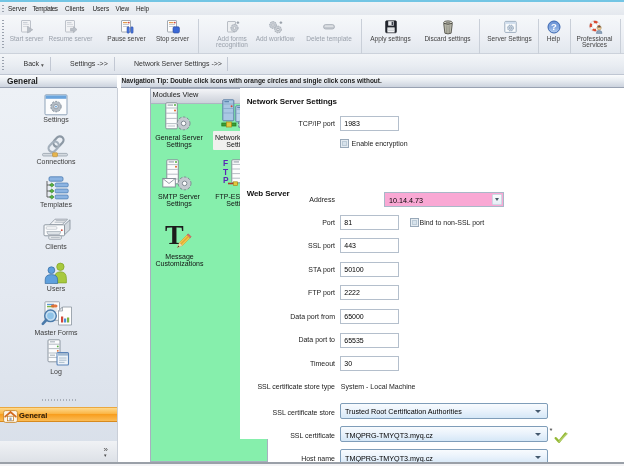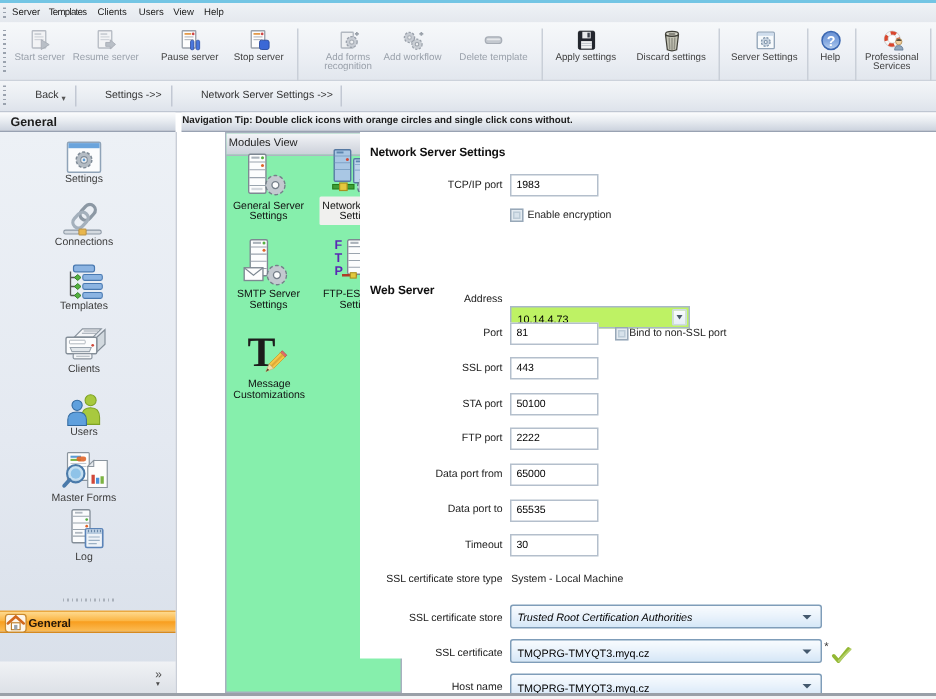--- a/index.html
+++ b/index.html
@@ -439,21 +439,21 @@
 
     <div class="flabel" style="top:32px;">TCP/IP port</div>
     <div class="finput" style="top:28px;">1983</div>
 
     <div class="chk" style="left:100px; top:50.5px;"></div>
     <div class="chklabel" style="left:111.6px; top:51.5px;">Enable encryption</div>
 
     <div class="sechdr" style="left:6.7px; top:80.6px;margin-top:20px;">Web Server</div>
 
     <div class="flabel" style="top:107.5px;">Address</div>
-    <div class="fcombo" style="top:116px; width:120.5px; height:14.5px; background:#bef264; border-color:#a8b8c8; border-radius:0; padding-top:3.4px;">10.14.4.73
+    <div class="fcombo" style="top:104px; width:120.5px; height:14.5px; background:#f9a8d4; border-color:#a8b8c8; border-radius:0; padding-top:3.4px;margin-left:44px;">10.14.4.73
       <span style="position:absolute; right:1px; top:1px; width:10.5px; height:10.5px; border:1px solid #cdd9e4; background:linear-gradient(#fafcfd,#e6eef6); border-radius:1px;"></span>
       <span class="combarrow" style="right:4px; top:5.4px; border-left-width:2.4px; border-right-width:2.4px; border-top-width:3px; border-top-color:#4a5a68;"></span>
     </div>
 
     <div class="flabel" style="top:130.5px;">Port</div>
     <div class="finput" style="top:126.8px;">81</div>
     <div class="chk" style="left:170px; top:129.5px;"></div>
     <div class="chklabel" style="left:179.5px; top:130.5px;">Bind to non-SSL port</div>
 
     <div class="flabel" style="top:153.5px;">SSL port</div>
@@ -471,21 +471,21 @@
     <div class="flabel" style="top:248px;">Data port to</div>
     <div class="finput" style="top:244.5px;">65535</div>
 
     <div class="flabel" style="top:271.5px;">Timeout</div>
     <div class="finput" style="top:268px;">30</div>
 
     <div class="flabel" style="top:294.7px;">SSL certificate store type</div>
     <div class="chklabel" style="left:100.8px; top:294.7px;">System - Local Machine</div>
 
     <div class="flabel" style="top:320.5px;">SSL certificate store</div>
-    <div class="fcombo" style="top:314.7px;font-style:italic;">Trusted Root Certification Authorities
+    <div class="fcombo" style="top:314.7px;">Trusted Root Certification Authorities
       <span class="combarrow" style="right:6.5px; top:6px;"></span>
     </div>
 
     <div class="flabel" style="top:343.5px;">SSL certificate</div>
     <div class="fcombo" style="top:338.1px;">TMQPRG-TMYQT3.myq.cz
       <span class="combarrow" style="right:6.5px; top:6px;"></span>
     </div>
     <div style="position:absolute; left:309.5px; top:338px; font-size:7.5px; color:#333;">*</div>
     <span class="abs" style="left:313.5px; top:341.5px;"><svg width="14" height="12" viewBox="0 0 14 12">
       <path d="M1.8 6.2 L5 9.8 L11.6 1.6" fill="none" stroke="#93b834" stroke-width="2.4" stroke-linecap="round" stroke-linejoin="round"></path>

